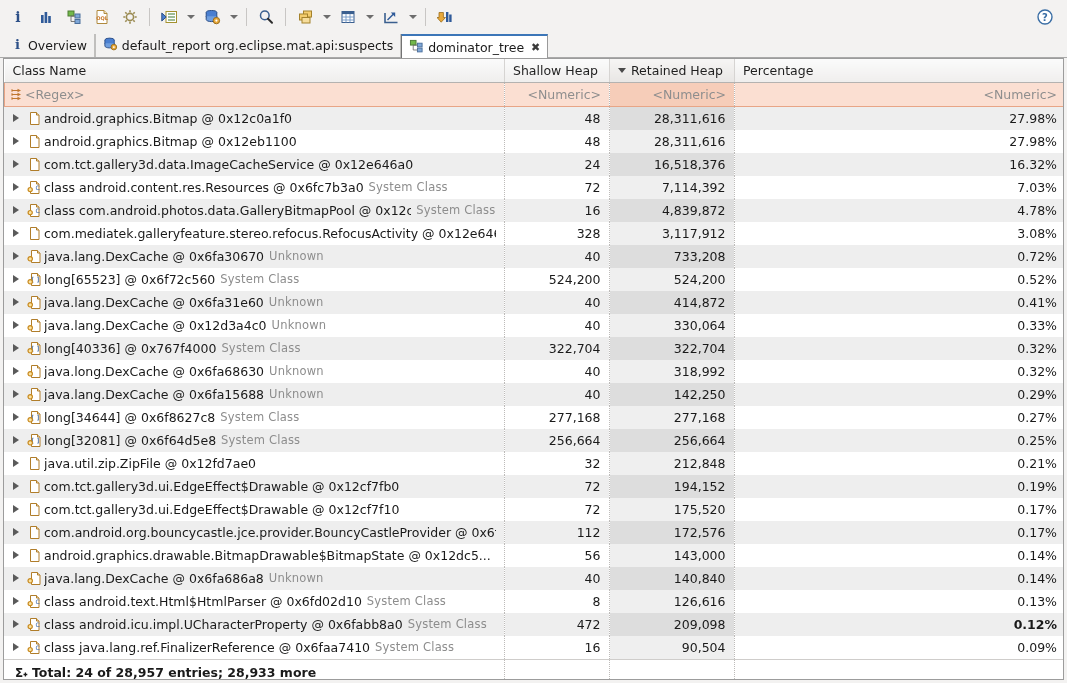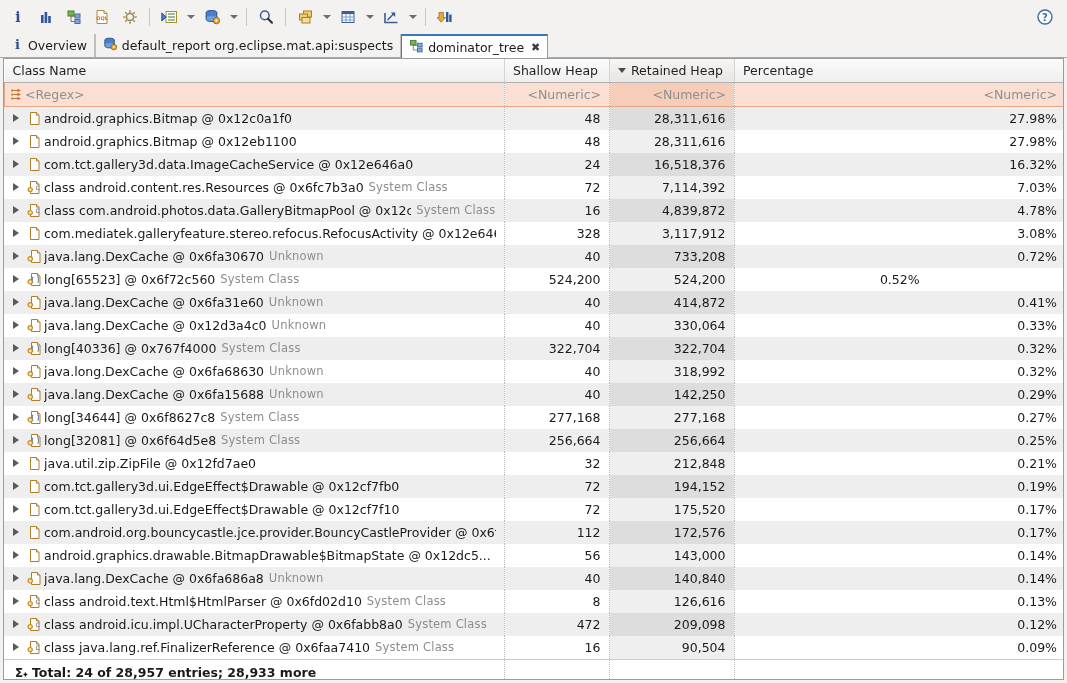--- a/index.html
+++ b/index.html
@@ -516,21 +516,21 @@
                     </g>
                     <circle cx="3.2" cy="9.8" r="2.2" fill="#fbe3a0" stroke="#c8891f" stroke-width="1.2"></circle>
                   </svg>
                 </span>
                 <span class="labeltext">long[65523] @ 0x6f72c560</span>
                 <span class="suffix">System Class</span>
               </div>
             </td>
             <td class="r">524,200</td>
             <td class="r sorted">524,200</td>
-            <td class="r" style="border-right: none; text-align: center;">0.52%</td>
+            <td class="r" style="border-right: none;">0.52%</td>
           </tr>
           <tr class="datarow even">
             <td class="namecell">
               <div class="namecell-inner">
                 <span class="twisty">
                   <i></i>
                 </span>
                 <span class="rowicon">
                   <svg width="15" height="15" viewBox="0 0 15 15">
                     <path d="M4.5 1.5 h6 l2.5 2.5 v9.5 h-8.5 z" fill="#ffffff" stroke="#b07d2a"></path>
@@ -832,21 +832,21 @@
                     <text x="8.6" y="9.6" font-family="DejaVu Sans,sans-serif" font-size="6" fill="#2c5aa0">C</text>
                     <circle cx="3.2" cy="9.6" r="2.1" fill="#fbe3a0" stroke="#c8891f" stroke-width="1.2"></circle>
                   </svg>
                 </span>
                 <span class="labeltext">class android.icu.impl.UCharacterProperty @ 0x6fabb8a0</span>
                 <span class="suffix">System Class</span>
               </div>
             </td>
             <td class="r">472</td>
             <td class="r sorted">209,098</td>
-            <td class="r" style="border-right: none;">0.12%</td>
+            <td class="r" style="border-right: none; font-weight: bold;">0.12%</td>
           </tr>
           <tr class="datarow odd">
             <td class="namecell">
               <div class="namecell-inner">
                 <span class="twisty">
                   <i></i>
                 </span>
                 <span class="rowicon">
                   <svg width="15" height="15" viewBox="0 0 15 15">
                     <path d="M3.5 1.5 h6 l2.5 2.5 v9.5 h-8.5 z" fill="#ffffff" stroke="#b07d2a"></path>

